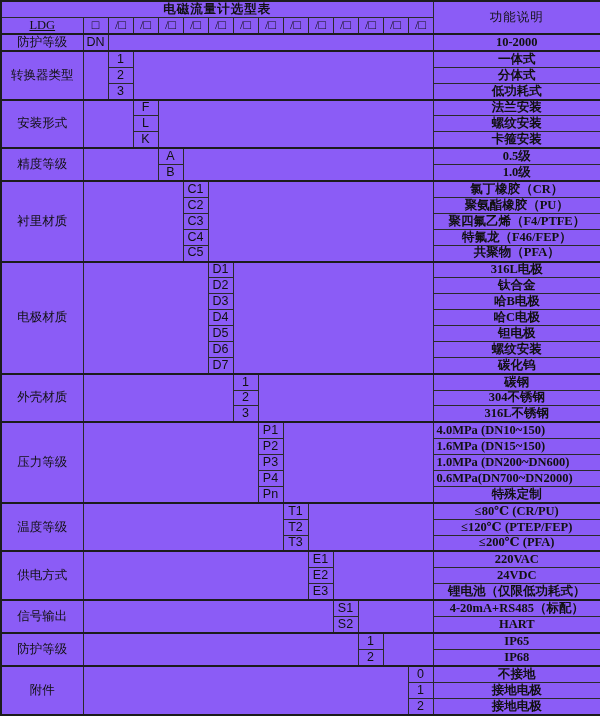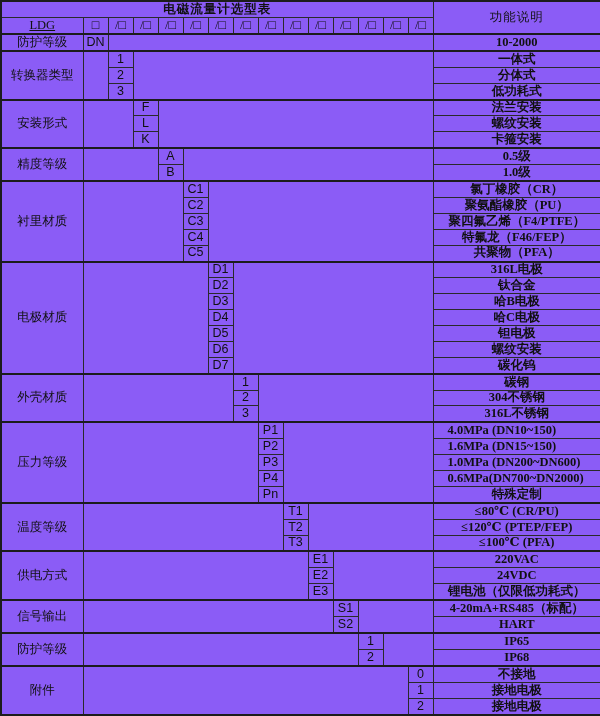--- a/index.html
+++ b/index.html
@@ -19,21 +19,21 @@
     font-size:12.5px;line-height:1.05;
     white-space:nowrap;overflow:hidden;
   }
   td.title-cell{font-size:15px;font-weight:600;letter-spacing:1px;}
   td.func-cell{font-size:14px;letter-spacing:1px;}
   td.prefix-cell{text-align:left;padding-left:8px;font-size:13px;text-decoration:underline;}
   td.slot-cell{font-size:12px;}
   td.cat{font-size:13.5px;}
   td.code{font-size:12px;font-family:Liberation Sans, sans-serif;}
   td.desc{font-size:12.5px;font-weight:bold;}
-  td.desc.left{text-align:left;padding-left:14px;}
+  td.desc.left{text-align:left;padding-left:3px;}
   tr.sec-first td{border-top:2px solid #1c1c1c;}
 </style>
 </head>
 <body>
 
 <div class="page">
   <table class="sel">
     <colgroup>
       <col style="width:82px">
       <col style="width:25px">
@@ -219,21 +219,21 @@
           <td class="code">T1</td>
           <td class="blank" colspan="5" rowspan="3"></td>
           <td class="desc">≤80℃ (CR/PU)</td>
         </tr>
         <tr>
           <td class="code">T2</td>
           <td class="desc">≤120℃ (PTEP/FEP)</td>
         </tr>
         <tr>
           <td class="code">T3</td>
-          <td class="desc">≤100℃ (PFA)</td>
+          <td class="desc">≤200℃ (PFA)</td>
         </tr>
         <tr class="sec-first">
           <td class="cat" rowspan="3">供电方式</td>
           <td class="blank" colspan="9" rowspan="3"></td>
           <td class="code">E1</td>
           <td class="blank" colspan="4" rowspan="3"></td>
           <td class="desc">220VAC</td>
         </tr>
         <tr>
           <td class="code">E2</td>

